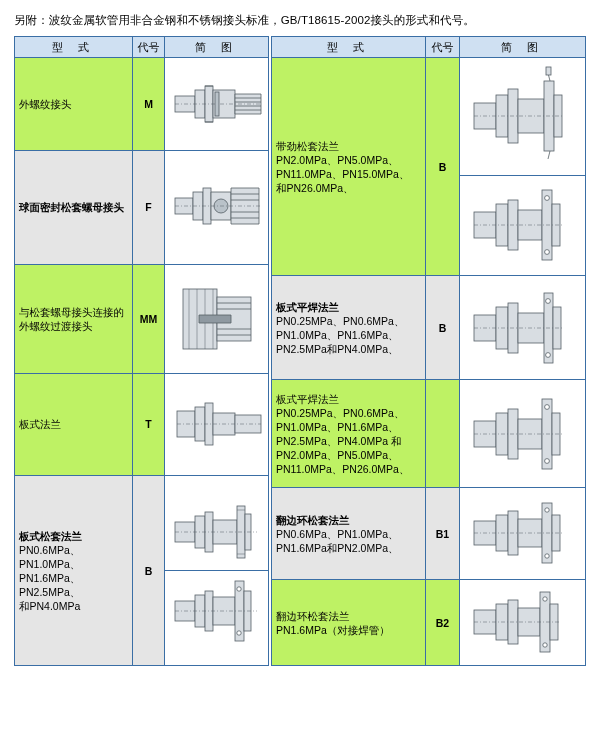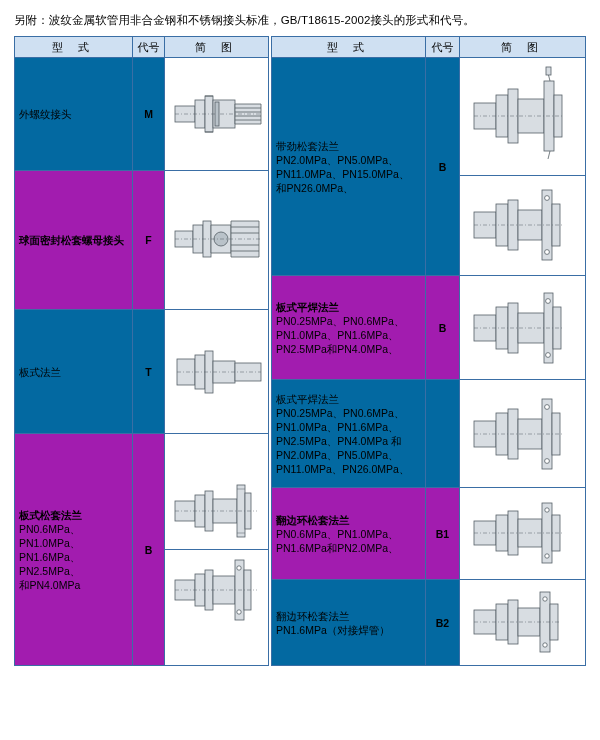--- a/index.html
+++ b/index.html
@@ -70,22 +70,22 @@
   td.cell-code {
     text-align: center;
     font-size: 11px;
     font-weight: bold;
   }
   td.cell-fig {
     padding: 0;
     text-align: center;
     background: #fff;
   }
-  .hl { background: #a21caf; }
-  .wh { background: #0369a1; }
+  .hl { background: #e5e5e5; }
+  .wh { background: #bef264; }
   .bold-line { font-weight: bold; }
   .fig {
     display: block;
     margin: 0 auto;
   }
 </style>
 </head>
 <body>
 
 <div class="page">
@@ -141,20 +141,35 @@
                 <path d="M42 28 L62 28 L62 56 L42 56 Z"></path>
                 <path d="M62 24 L90 24 L90 60 L62 60 Z"></path>
                 <path d="M62 30 L90 30 M62 36 L90 36 M62 48 L90 48 M62 54 L90 54" fill="none"></path>
                 <circle cx="52" cy="42" r="7" fill="#b9c2c9"></circle>
                 <path d="M6 42 L92 42" fill="none" stroke-dasharray="4 2 1 2" stroke-width="0.5"></path>
               </g>
             </svg>
           </td>
         </tr>
 
+        <tr style="height:92px">
+          <td class="cell-type wh">与松套螺母接头连接的外螺纹过渡接头</td>
+          <td class="cell-code wh">MM</td>
+          <td class="cell-fig">
+            <svg class="fig" width="100" height="84" viewBox="0 0 100 84">
+              <g stroke="#555f66" fill="#d8dde2" stroke-width="0.8">
+                <rect x="14" y="12" width="34" height="60"></rect>
+                <rect x="48" y="20" width="34" height="44"></rect>
+                <path d="M48 26 L82 26 M48 32 L82 32 M48 52 L82 52 M48 58 L82 58" fill="none"></path>
+                <path d="M20 12 L20 72 M28 12 L28 72 M36 12 L36 72 M44 12 L44 72" fill="none" stroke-width="0.5"></path>
+                <path d="M30 38 L62 38 L62 46 L30 46 Z" fill="#8f99a1"></path>
+              </g>
+            </svg>
+          </td>
+        </tr>
 
 
         <tr style="height:86px">
           <td class="cell-type wh">板式法兰</td>
           <td class="cell-code wh">T</td>
           <td class="cell-fig">
             <svg class="fig" width="100" height="78" viewBox="0 0 100 78">
               <g stroke="#555f66" fill="#d8dde2" stroke-width="0.8">
                 <rect x="8" y="26" width="18" height="26"></rect>
                 <rect x="26" y="22" width="10" height="34"></rect>

